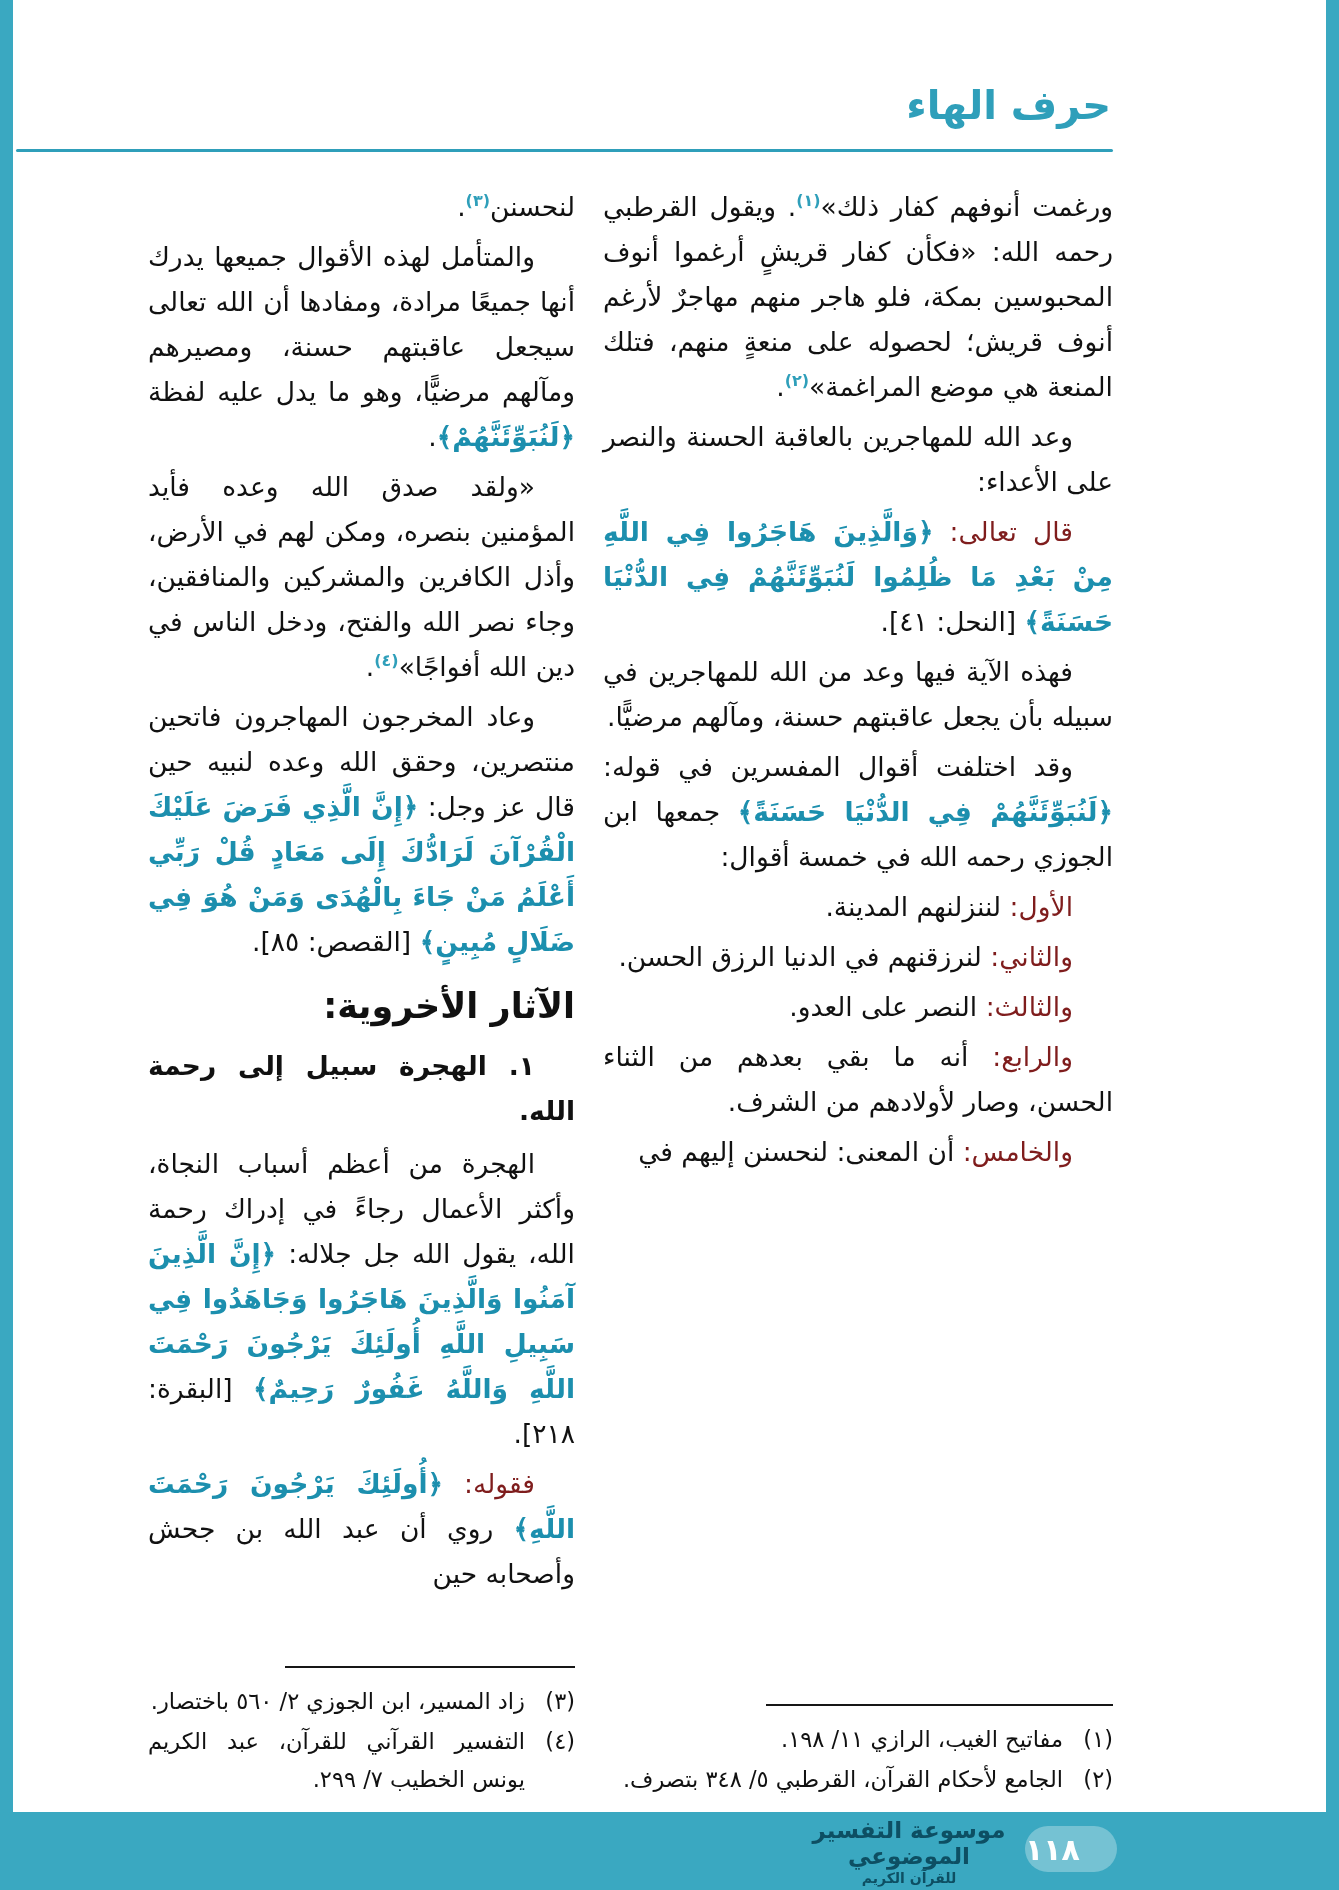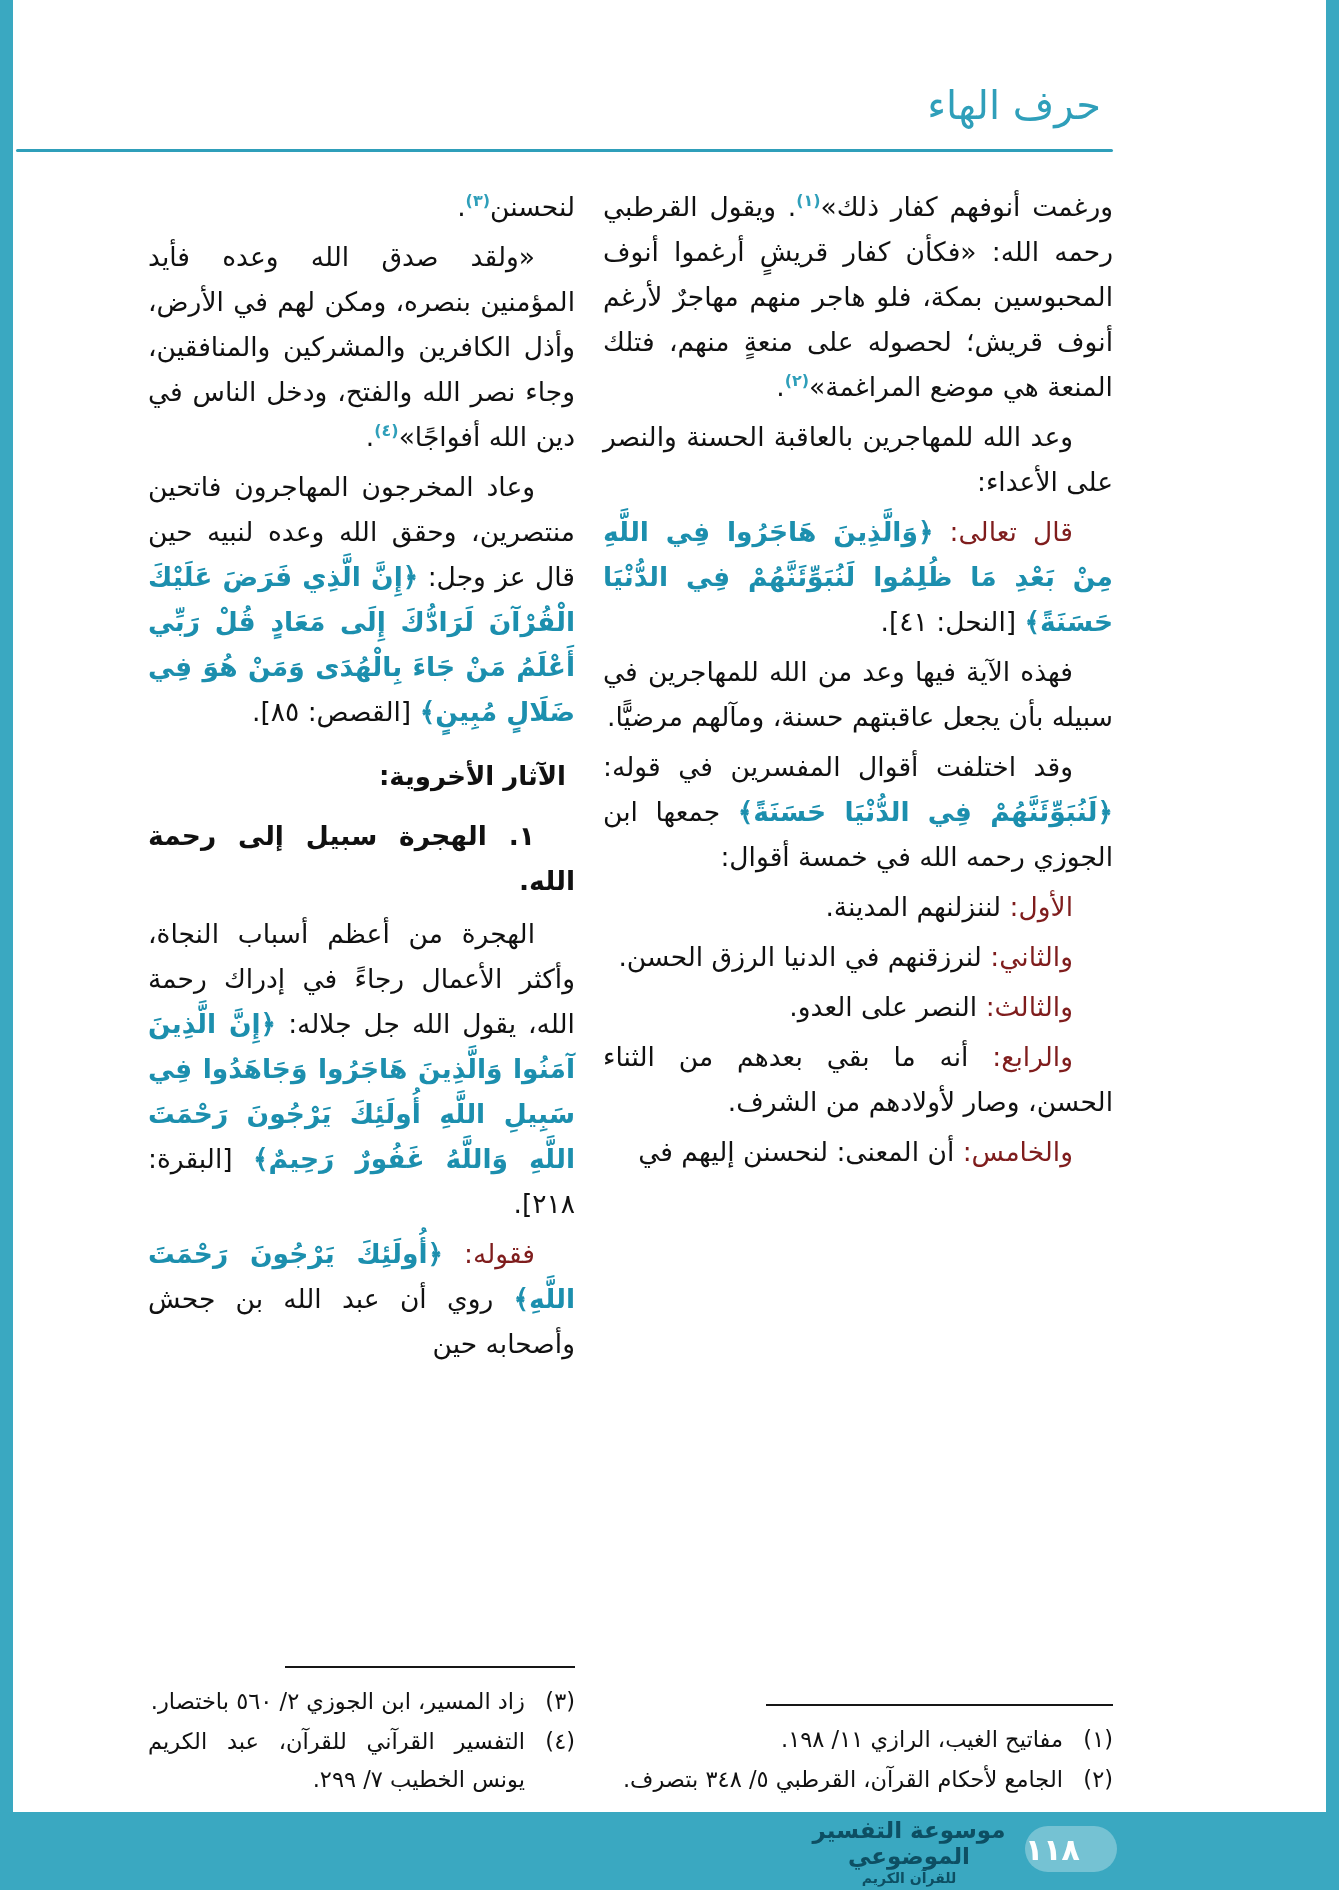--- a/index.html
+++ b/index.html
@@ -13,44 +13,44 @@
   body{
     width:1339px;height:1890px;position:relative;overflow:hidden;
     background:#ffffff;direction:rtl;
     font-family:"DejaVu Sans", sans-serif;color:#111;
   }
   .edge{position:absolute;top:0;bottom:0;width:13px;background:var(--bar);}
   .edge-left{left:0;}
   .edge-right{right:0;}
 
   .header-title{
-    position:absolute;top:82px;right:238px;
-    color:var(--accent);font-size:40px;font-weight:normal;letter-spacing:1px;
+    position:absolute;top:82px;right:228px;
+    color:var(--accent);font-size:40px;font-weight:bold;letter-spacing:1px;
   }
   .header-rule{
     position:absolute;top:149px;left:16px;right:226px;height:3px;
     background:var(--accent);border-radius:2px;
   }
 
   .columns{
     position:absolute;top:184px;right:226px;left:148px;height:1616px;
     display:flex;column-gap:28px;
   }
   .col{display:flex;flex-direction:column;}
   .col-right{width:510px;}
   .col-left{flex:1;}
 
   .para{
     margin:0 0 5px 0;font-size:26.5px;line-height:45px;
     text-align:justify;color:#111;
   }
   .para.indent{text-indent:40px;}
   .heading-teal{
-    color:var(--accent);font-weight:bold;font-size:26px;
-    margin:20px 9px 14px 0;text-indent:0;
+    color:var(--accent);font-weight:bold;font-size:35px;
+    margin:20px 0 14px 0;text-indent:0;
   }
   .heading-bold{
     font-weight:bold;margin:14px 0 8px 0;text-indent:40px;
   }
   .run-text{color:#111;}
   .run-bold{font-weight:normal;color:#7f1d1d;}
   .run-quran{color:var(--quran);font-weight:bold;}
   .run-sup{
     color:var(--accent);font-size:16px;vertical-align:super;line-height:0;
     font-weight:bold;
@@ -120,20 +120,21 @@
             <div class="fn-row">
               <span class="fn-num">(٢)</span>
               <span class="fn-text">الجامع لأحكام القرآن، القرطبي ٥/ ٣٤٨ بتصرف.</span>
             </div>
           </div>
       </div>
     </div>
     <div class="col col-left">
       <div>
           <p class="para normal"><span class="run-text">لنحسنن</span><span class="run-sup">(٣)</span><span class="run-text">.</span></p>
+          <p class="para normal indent"><span class="run-text">والمتأمل لهذه الأقوال جميعها يدرك أنها جميعًا مرادة، ومفادها أن الله تعالى سيجعل عاقبتهم حسنة، ومصيرهم ومآلهم مرضيًّا، وهو ما يدل عليه لفظة </span><span class="run-quran">﴿لَنُبَوِّئَنَّهُمْ﴾</span><span class="run-text">.</span></p>
           <p class="para normal indent"><span class="run-text">«ولقد صدق الله وعده فأيد المؤمنين بنصره، ومكن لهم في الأرض، وأذل الكافرين والمشركين والمنافقين، وجاء نصر الله والفتح، ودخل الناس في دين الله أفواجًا»</span><span class="run-sup">(٤)</span><span class="run-text">.</span></p>
           <p class="para normal indent"><span class="run-text">وعاد المخرجون المهاجرون فاتحين منتصرين، وحقق الله وعده لنبيه حين قال عز وجل: </span><span class="run-quran">﴿إِنَّ الَّذِي فَرَضَ عَلَيْكَ الْقُرْآنَ لَرَادُّكَ إِلَى مَعَادٍ قُلْ رَبِّي أَعْلَمُ مَنْ جَاءَ بِالْهُدَى وَمَنْ هُوَ فِي ضَلَالٍ مُبِينٍ﴾</span><span class="run-text"> [القصص: ٨٥].</span></p>
           <p class="para heading-teal"><span class="run-text">الآثار الأخروية:</span></p>
           <p class="para heading-bold indent"><span class="run-text">١. الهجرة سبيل إلى رحمة الله.</span></p>
           <p class="para normal indent"><span class="run-text">الهجرة من أعظم أسباب النجاة، وأكثر الأعمال رجاءً في إدراك رحمة الله، يقول الله جل جلاله: </span><span class="run-quran">﴿إِنَّ الَّذِينَ آمَنُوا وَالَّذِينَ هَاجَرُوا وَجَاهَدُوا فِي سَبِيلِ اللَّهِ أُولَئِكَ يَرْجُونَ رَحْمَتَ اللَّهِ وَاللَّهُ غَفُورٌ رَحِيمٌ﴾</span><span class="run-text"> [البقرة: ٢١٨].</span></p>
           <p class="para normal indent"><span class="run-bold">فقوله: </span><span class="run-quran">﴿أُولَئِكَ يَرْجُونَ رَحْمَتَ اللَّهِ﴾</span><span class="run-text"> روي أن عبد الله بن جحش وأصحابه حين</span></p>
         </div>
       <div class="footnotes">
         <div class="footnote-sep"></div>
         <div>

